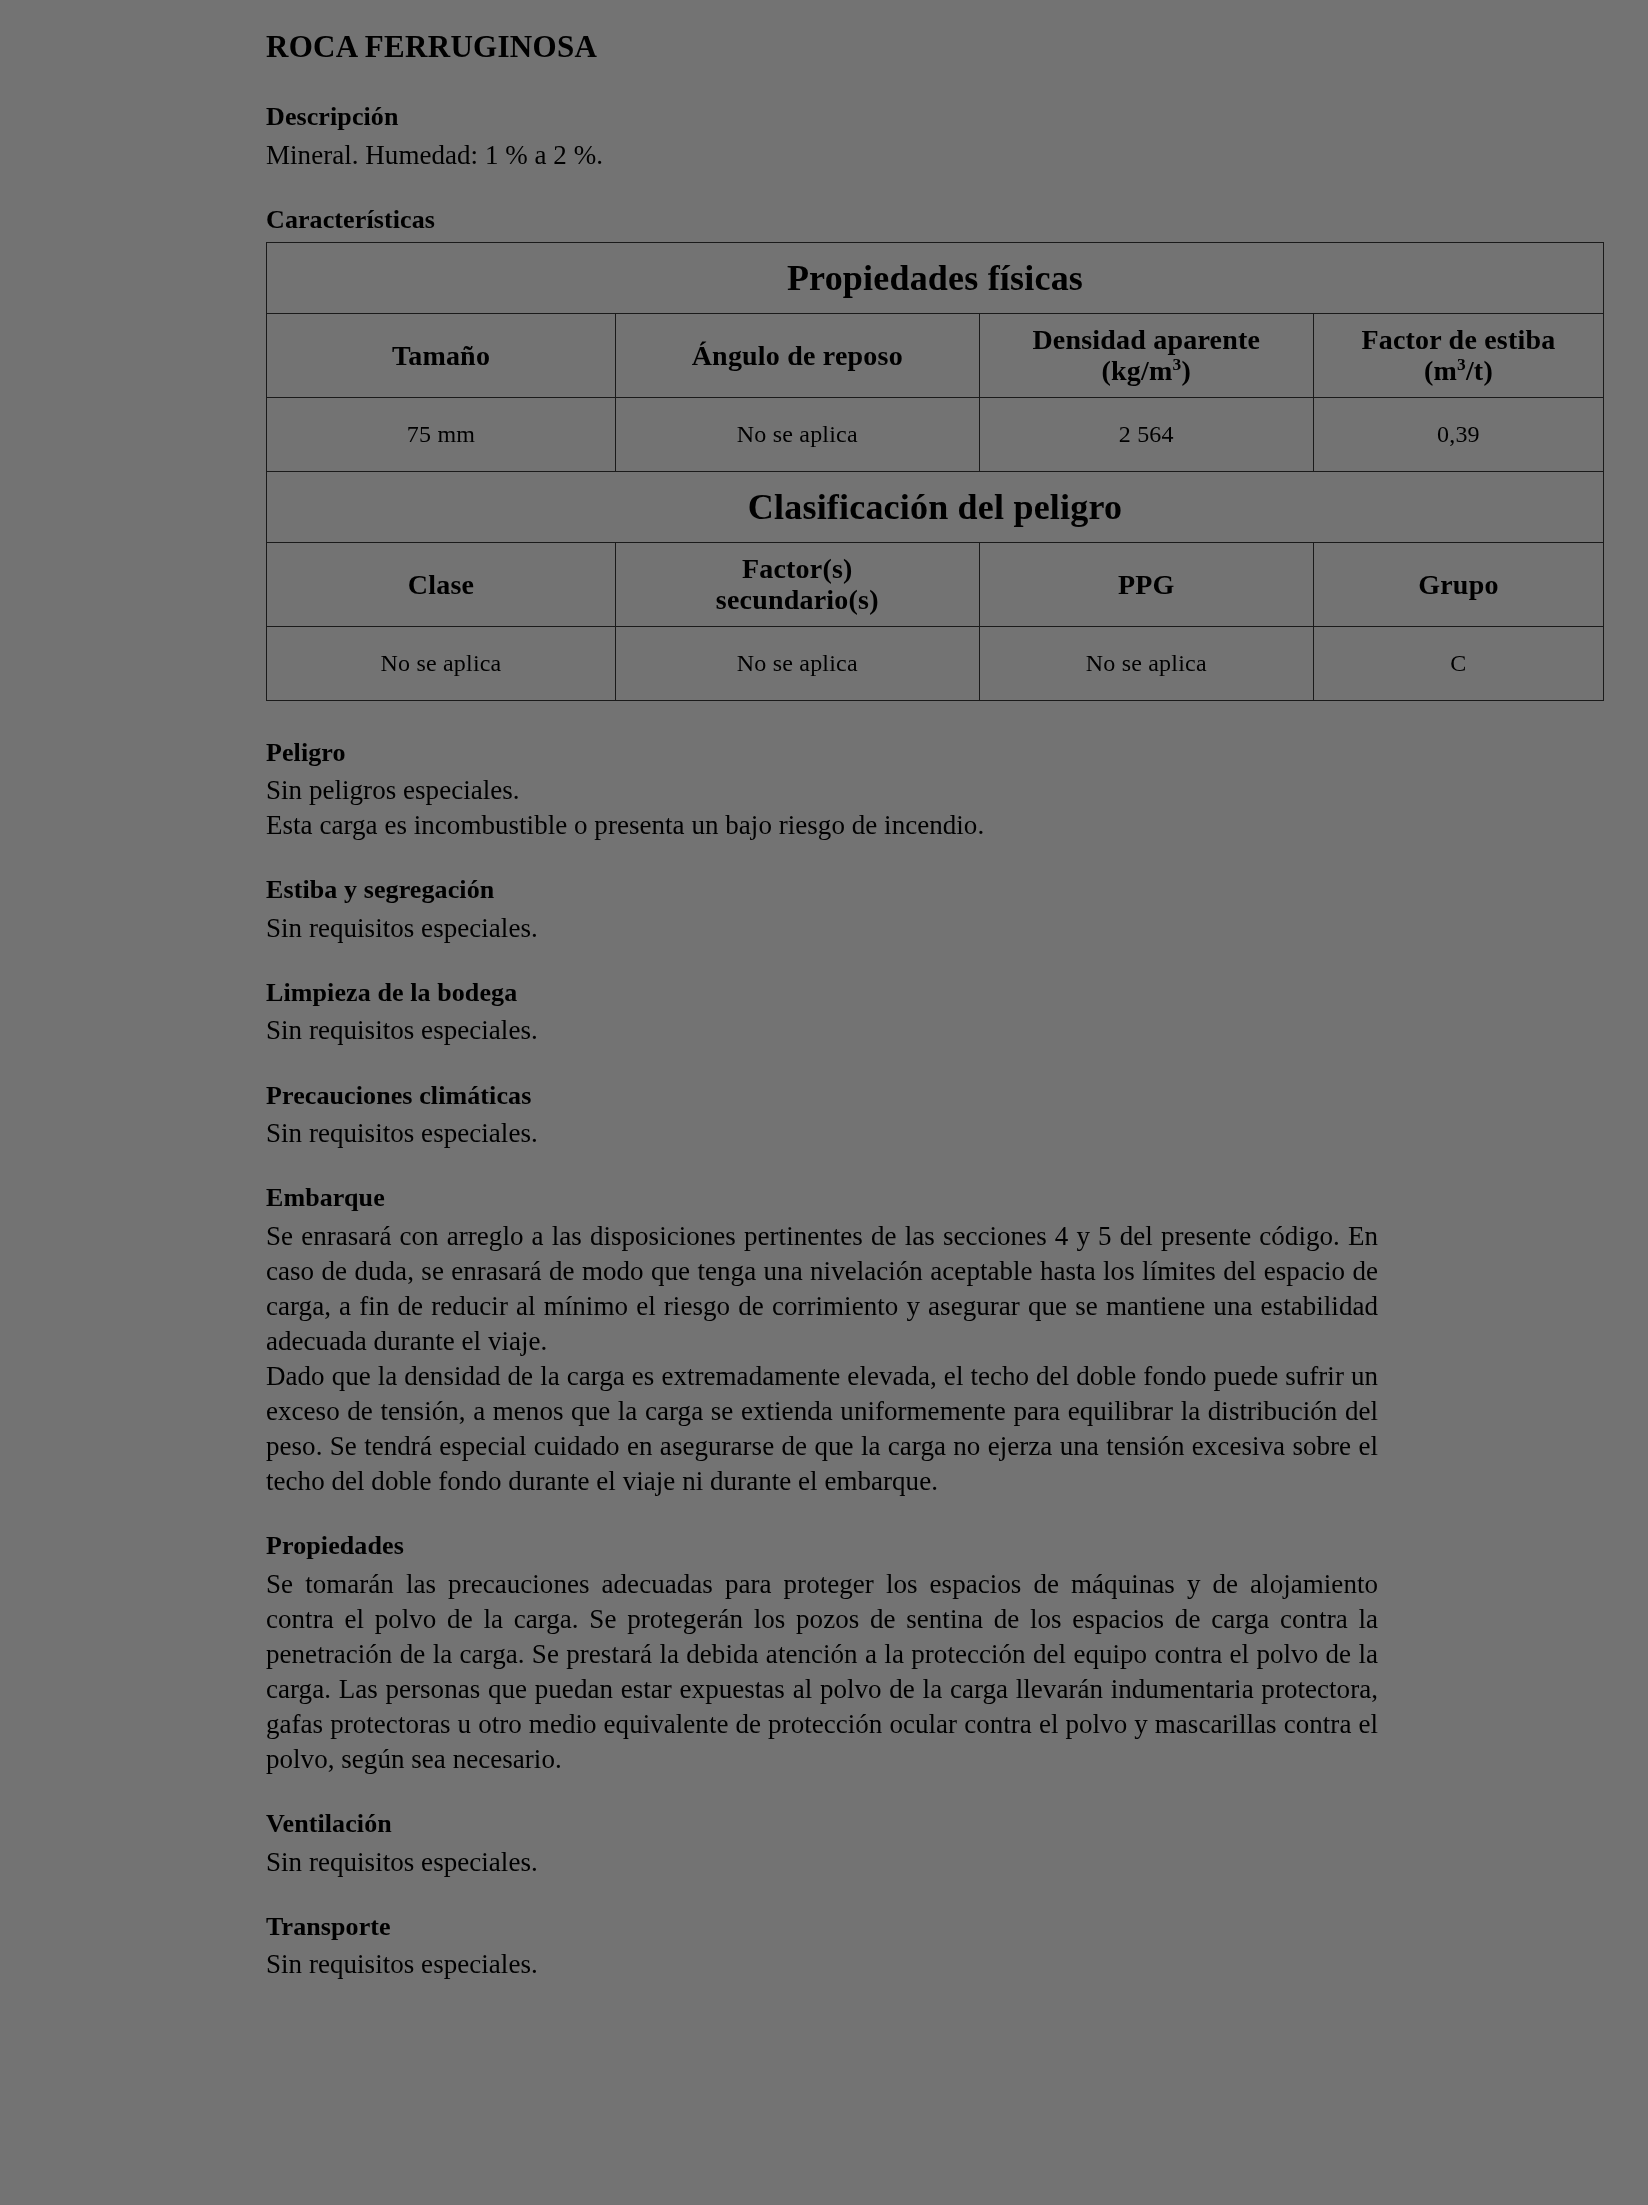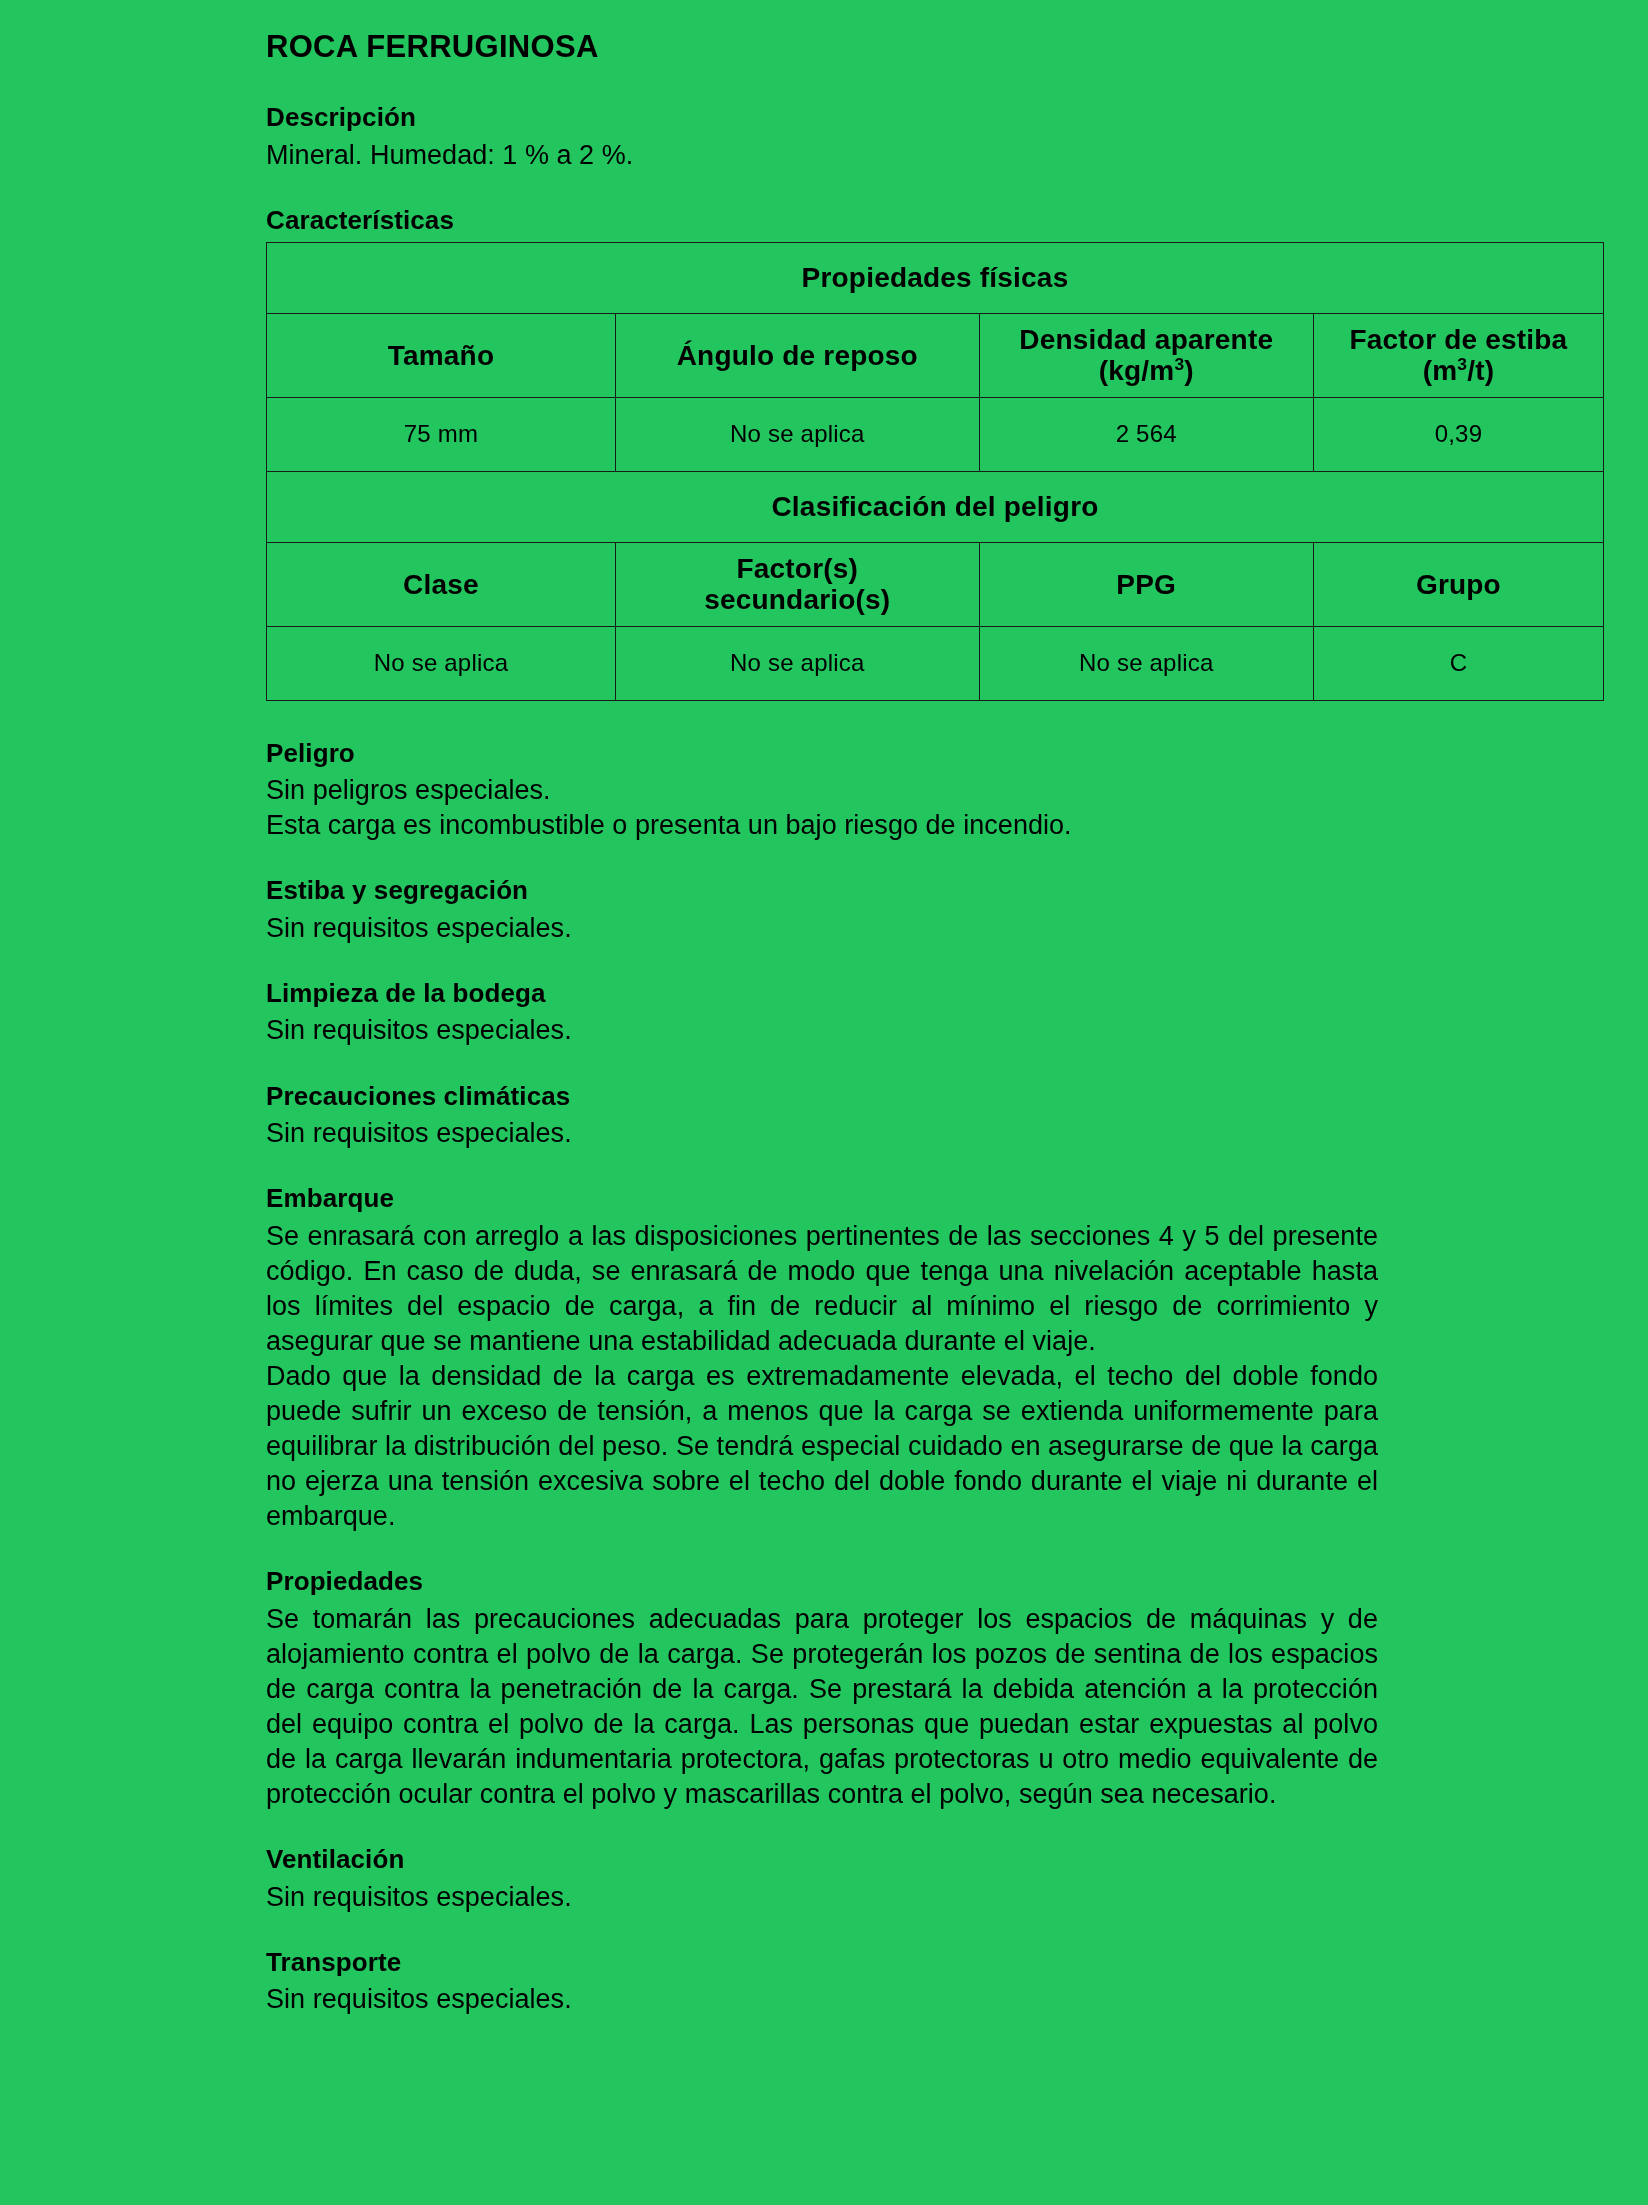--- a/index.html
+++ b/index.html
@@ -12,23 +12,24 @@
     height: 2205px;
     font-family: "Liberation Sans", "DejaVu Sans", sans-serif;
     color: #000000;
     overflow: hidden;
   }
 
   .page {
     position: relative;
     width: 1648px;
     height: 2205px;
-    background: #22c55e;
+    background: #737373;
     box-sizing: border-box;
     padding: 30px 270px 0 266px;
+    font-family: Liberation Serif, serif;
   }
 
   h1.doc-title {
     font-size: 31px;
     font-weight: bold;
     letter-spacing: 0.3px;
     margin: 0 0 38px 0;
     line-height: 1.1;
   }
 
@@ -67,21 +68,21 @@
     margin-top: 6.4px;
     table-layout: fixed;
   }
   table.props td {
     border: 1.6px solid #1a1a1a;
     text-align: center;
     vertical-align: middle;
     padding: 0 6.4px;
   }
   td.band {
-    font-size: 28px;
+    font-size: 36px;
     font-weight: bold;
     height: 70px;
     letter-spacing: 0.2px;
   }
   td.colhead {
     font-size: 28px;
     font-weight: bold;
     height: 83px;
     line-height: 1.12;
     letter-spacing: 0.2px;

